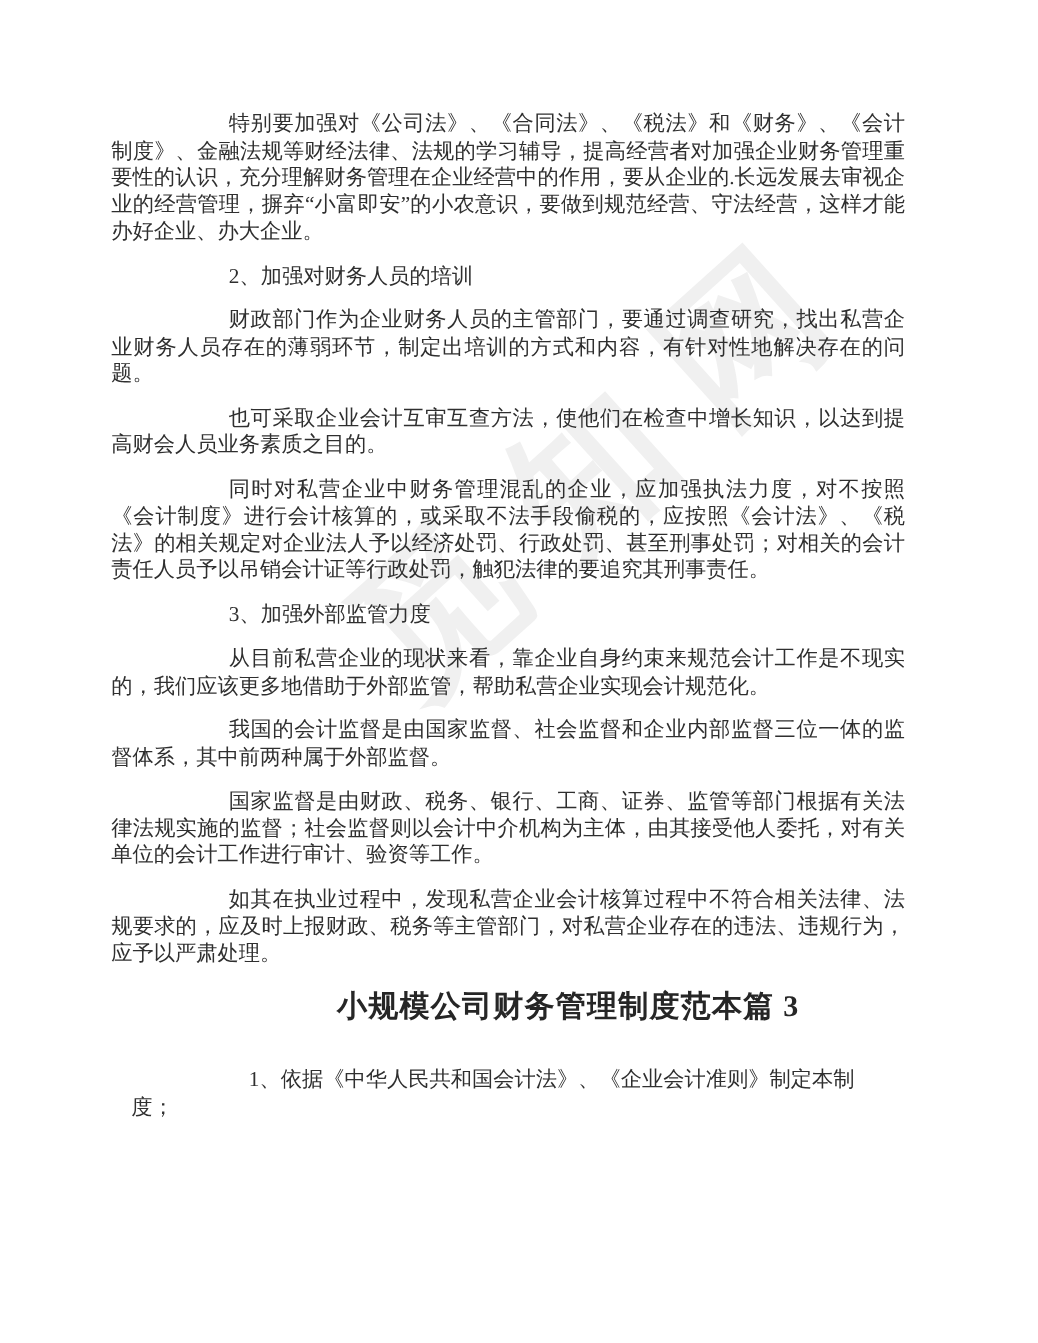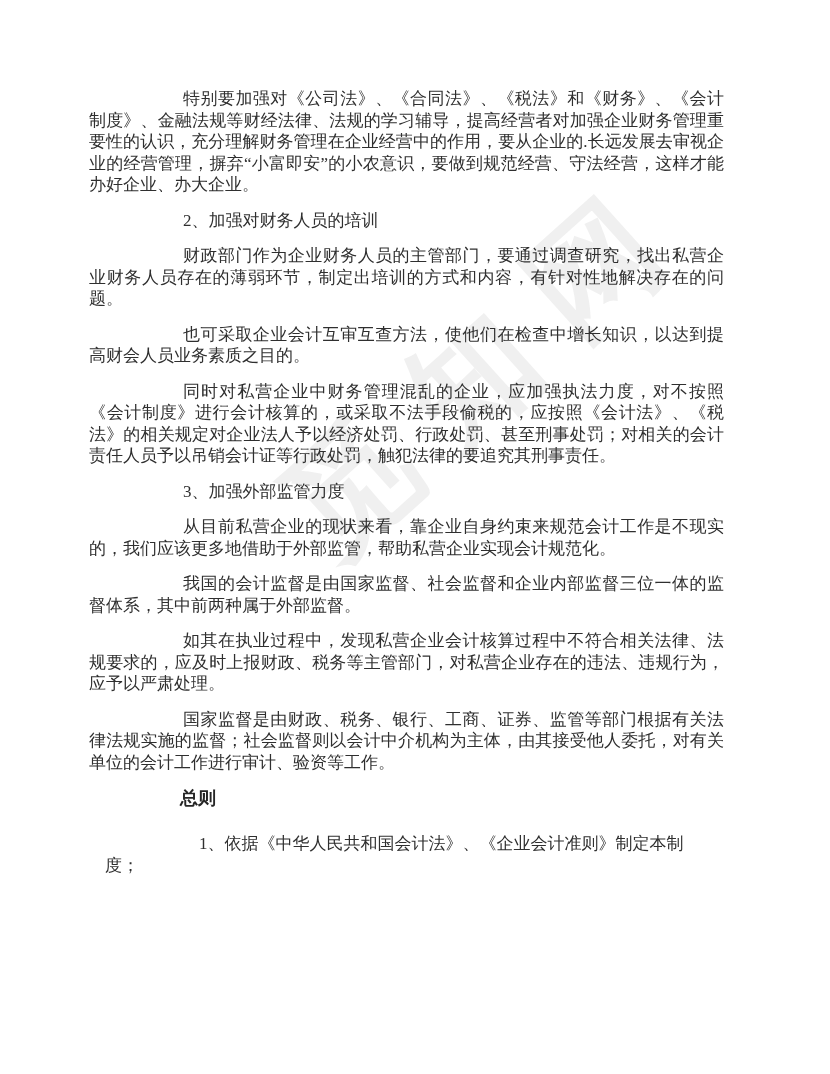--- a/index.html
+++ b/index.html
@@ -97,23 +97,23 @@
     <p class="para">也可采取企业会计互审互查方法，使他们在检查中增长知识，以达到提高财会人员业务素质之目的。</p>
 
     <p class="para">同时对私营企业中财务管理混乱的企业，应加强执法力度，对不按照《会计制度》进行会计核算的，或采取不法手段偷税的，应按照《会计法》、《税法》的相关规定对企业法人予以经济处罚、行政处罚、甚至刑事处罚；对相关的会计责任人员予以吊销会计证等行政处罚，触犯法律的要追究其刑事责任。</p>
 
     <p class="para">3、加强外部监管力度</p>
 
     <p class="para">从目前私营企业的现状来看，靠企业自身约束来规范会计工作是不现实的，我们应该更多地借助于外部监管，帮助私营企业实现会计规范化。</p>
 
     <p class="para">我国的会计监督是由国家监督、社会监督和企业内部监督三位一体的监督体系，其中前两种属于外部监督。</p>
 
+    <p class="para">国家监督是由财政、税务、银行、工商、证券、监管等部门根据有关法律法规实施的监督；社会监督则以会计中介机构为主体，由其接受他人委托，对有关单位的会计工作进行审计、验资等工作。</p>
+
     <p class="para">如其在执业过程中，发现私营企业会计核算过程中不符合相关法律、法规要求的，应及时上报财政、税务等主管部门，对私营企业存在的违法、违规行为，应予以严肃处理。</p>
 
-    <p class="para">国家监督是由财政、税务、银行、工商、证券、监管等部门根据有关法律法规实施的监督；社会监督则以会计中介机构为主体，由其接受他人委托，对有关单位的会计工作进行审计、验资等工作。</p>
+    <h1 class="section-title">小规模公司财务管理制度范本篇 3</h1>
 
-
-    <h2 class="subheading">总则</h2>
 
     <p class="item">1、依据《中华人民共和国会计法》、《企业会计准则》制定本制度；</p>
 
   </div>
 </div>
 
 </body></html>

